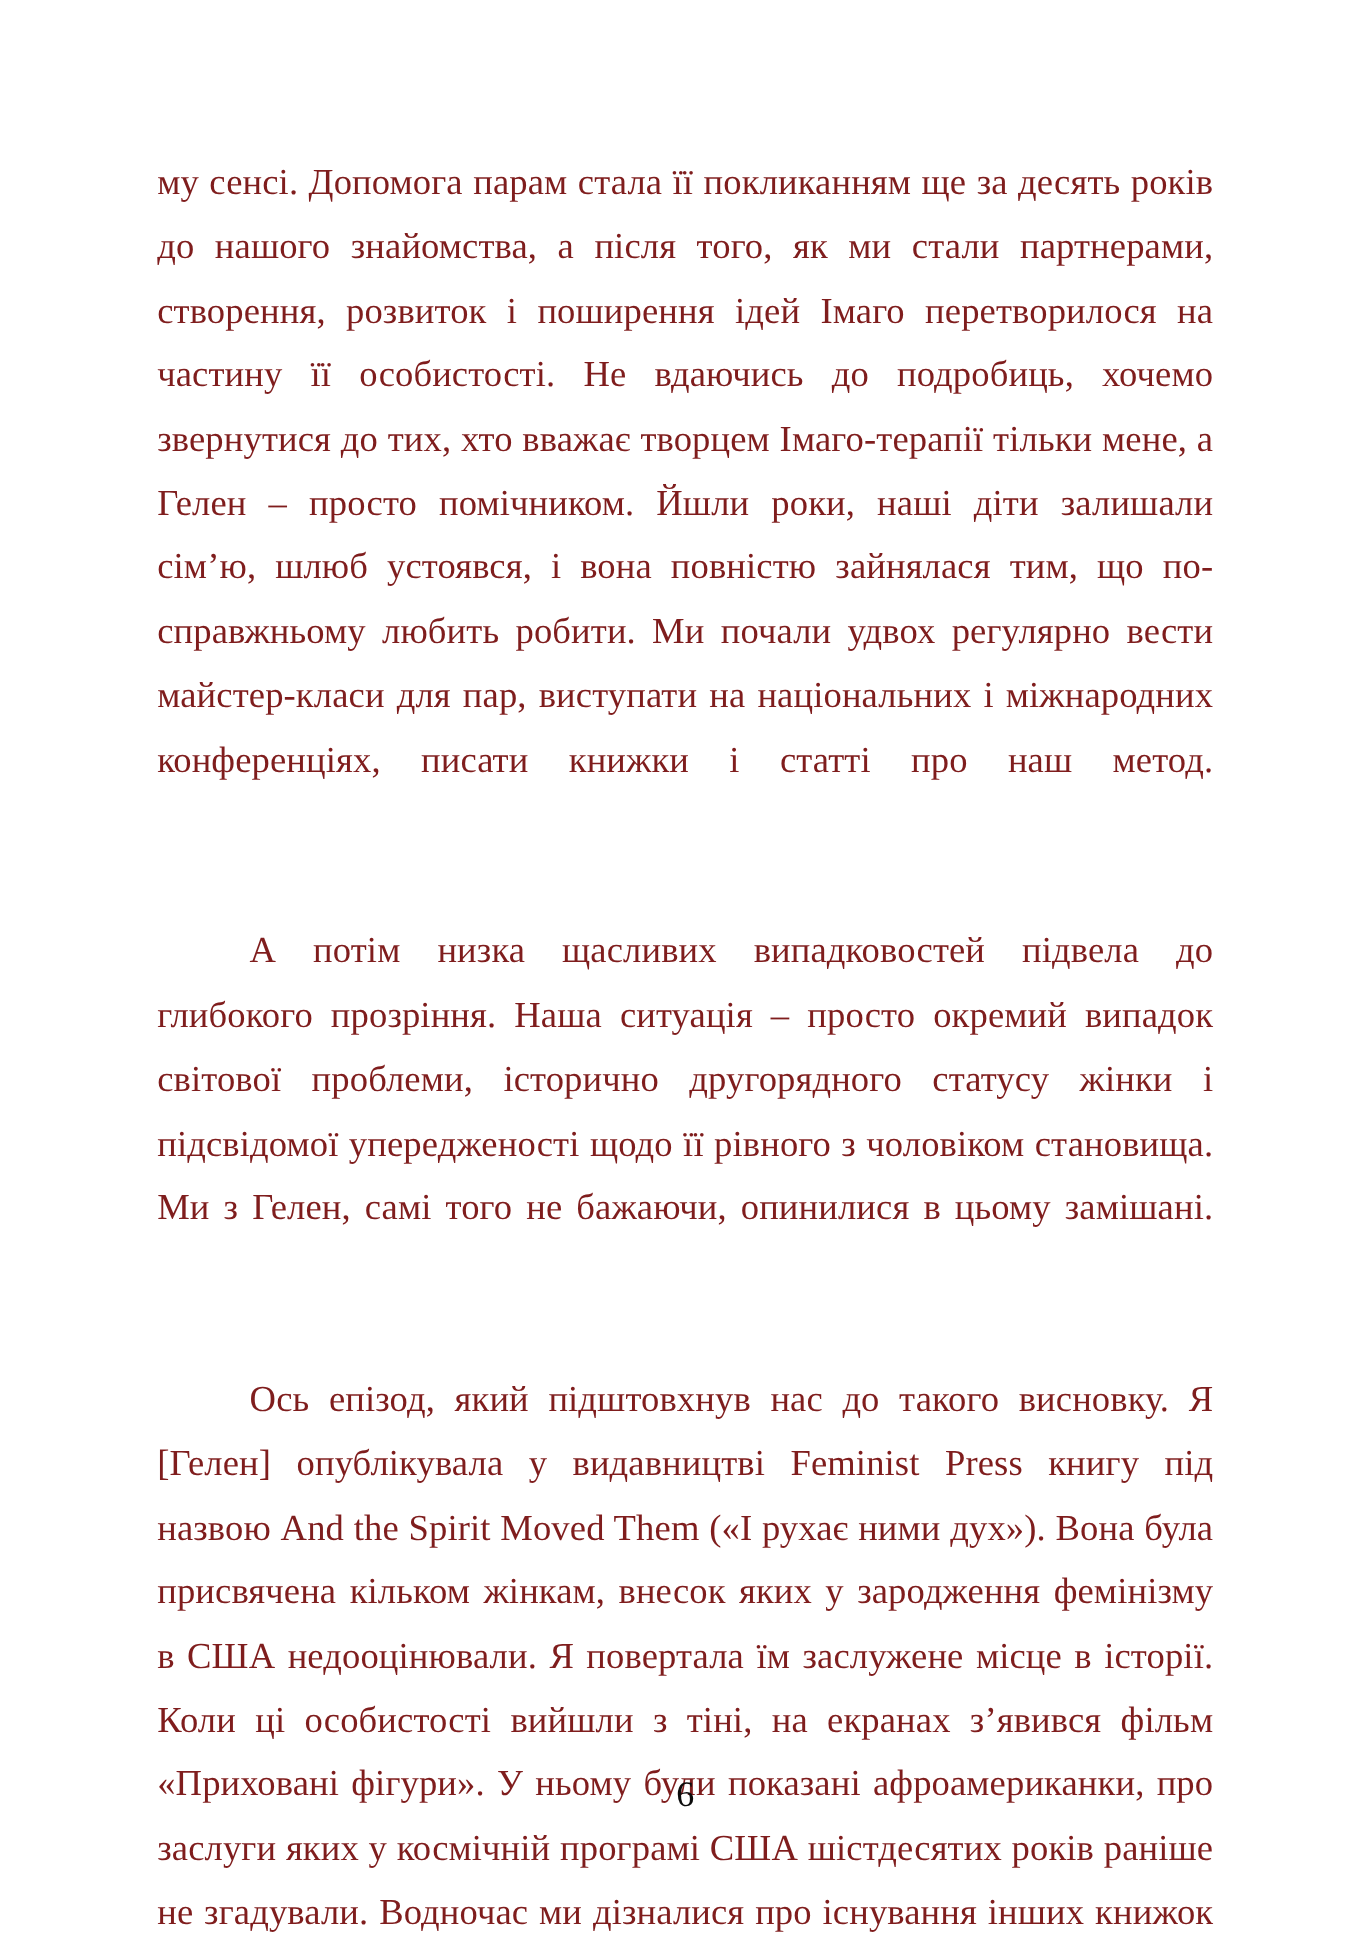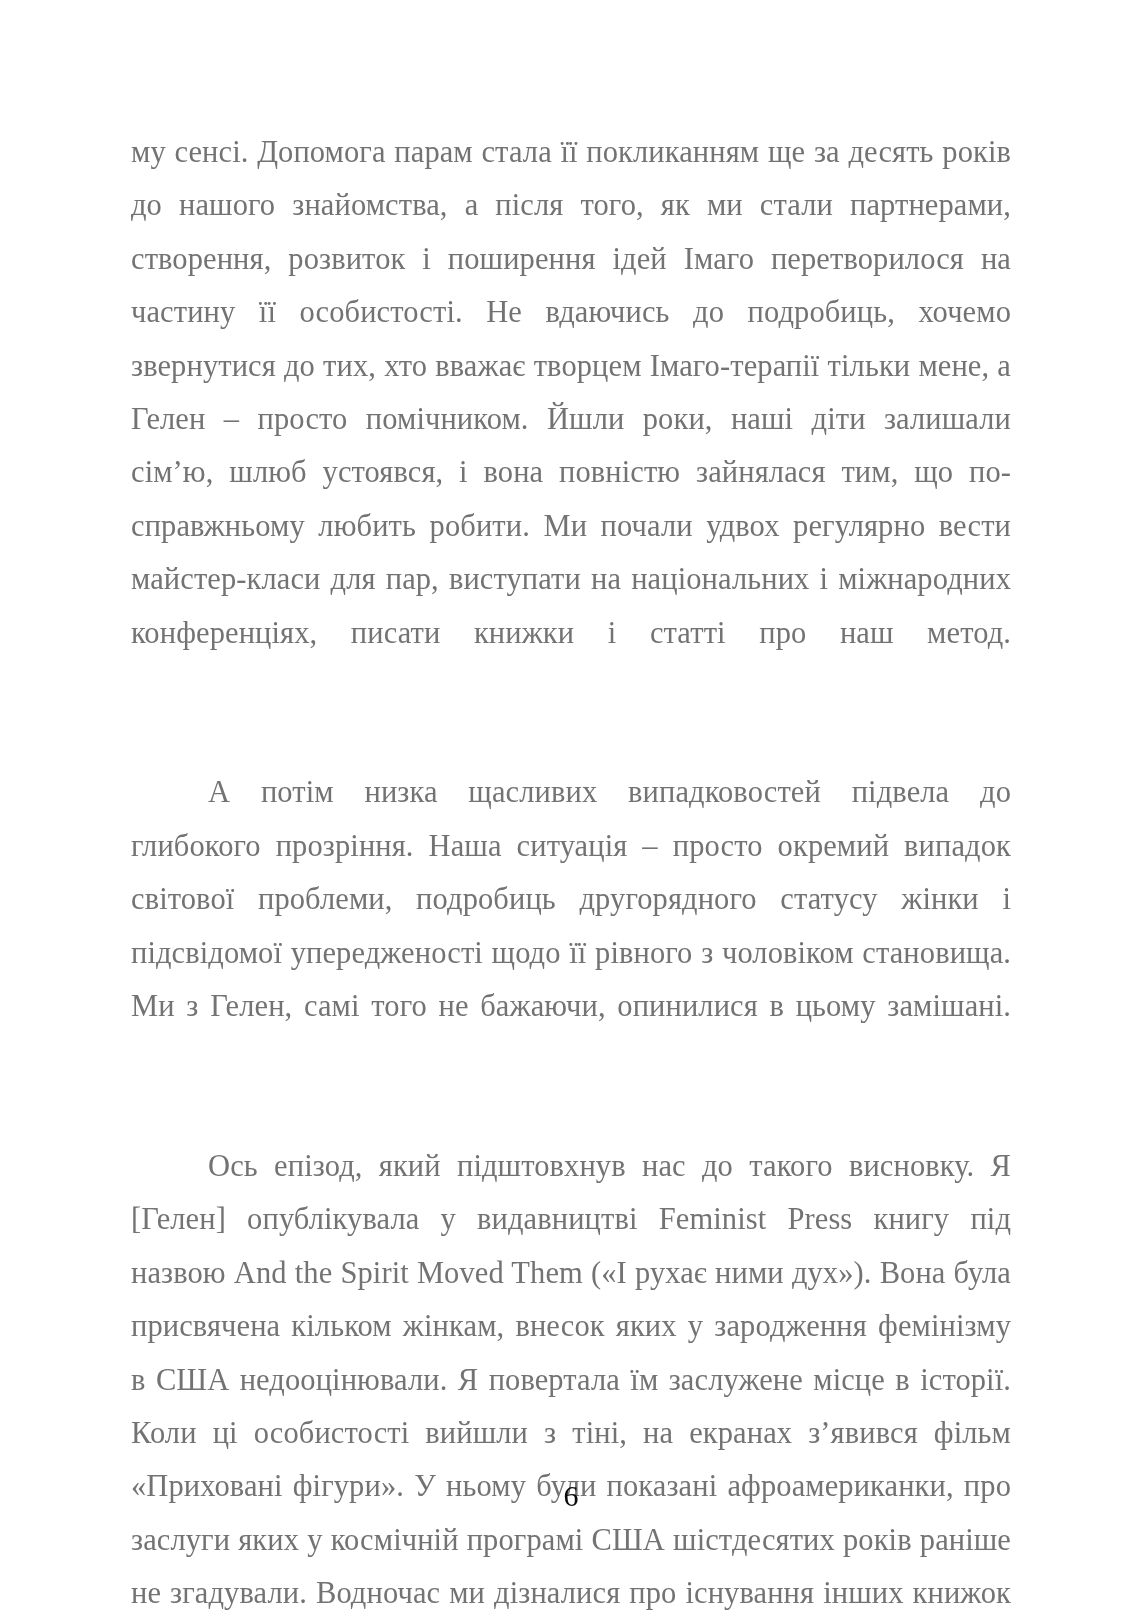--- a/index.html
+++ b/index.html
@@ -33,21 +33,21 @@
     margin: 0;
     font-size: 30.5px;
     line-height: 53.4px;
     text-align: justify;
     text-justify: inter-word;
     text-indent: 77px;
     hyphens: manual;
     -webkit-hyphens: manual;
     letter-spacing: 0.1px;
     word-spacing: 0.3px;
-    color: #737373;
+    color: #7f1d1d;
   }
 
   
   .para.continuation {
     text-indent: 0;
   }
 
   .para + .para {
     margin-top: 53px;
   }
@@ -73,21 +73,21 @@
 </style>
 </head>
 <body>
 
 <div class="page">
 
   <div class="text-block">
 
     <p class="para continuation">му сенсі. Допомога парам стала її покликанням ще за десять років до нашого знайомства, а після того, як ми стали партнерами, створення, розвиток і поширення ідей Імаго перетворилося на частину її особистості. Не вдаючись до подробиць, хочемо звернутися до тих, хто вважає творцем Імаго-терапії тільки мене, а Гелен – просто помічником. Йшли роки, наші діти залишали сім’ю, шлюб устоявся, і вона повністю зайнялася тим, що по-справжньому любить робити. Ми почали удвох регулярно вести майстер-класи для пар, виступати на національних і міжнародних конференціях, писати книжки і статті про наш метод.</p>
 
-    <p class="para">А потім низка щасливих випадковостей підвела до глибокого прозріння. Наша ситуація – просто окремий випадок світової проблеми, подробиць другорядного статусу жінки і підсвідомої упередженості щодо її рівного з чоловіком становища. Ми з Гелен, самі того не бажаючи, опинилися в цьому замішані.</p>
+    <p class="para">А потім низка щасливих випадковостей підвела до глибокого прозріння. Наша ситуація – просто окремий випадок світової проблеми, історично другорядного статусу жінки і підсвідомої упередженості щодо її рівного з чоловіком становища. Ми з Гелен, самі того не бажаючи, опинилися в цьому замішані.</p>
 
     <p class="para">Ось епізод, який підштовхнув нас до такого висновку. Я [Гелен] опублікувала у видавництві Feminist Press книгу під назвою And the Spirit Moved Them («І рухає ними дух»). Вона була присвячена кільком жінкам, внесок яких у зародження фемінізму в США недооцінювали. Я повертала їм заслужене місце в історії. Коли ці особистості вийшли з тіні, на екранах з’явився фільм «Приховані фігури». У ньому були показані афроамериканки, про заслуги яких у космічній програмі США шістдесятих років раніше не згадували. Водночас ми дізналися про існування інших книжок про представниць прекрасної статі – політиків і лікарів.</p>
 
   </div>
 
   <div class="page-number">6</div>
 
 </div>
 
 </body></html>

